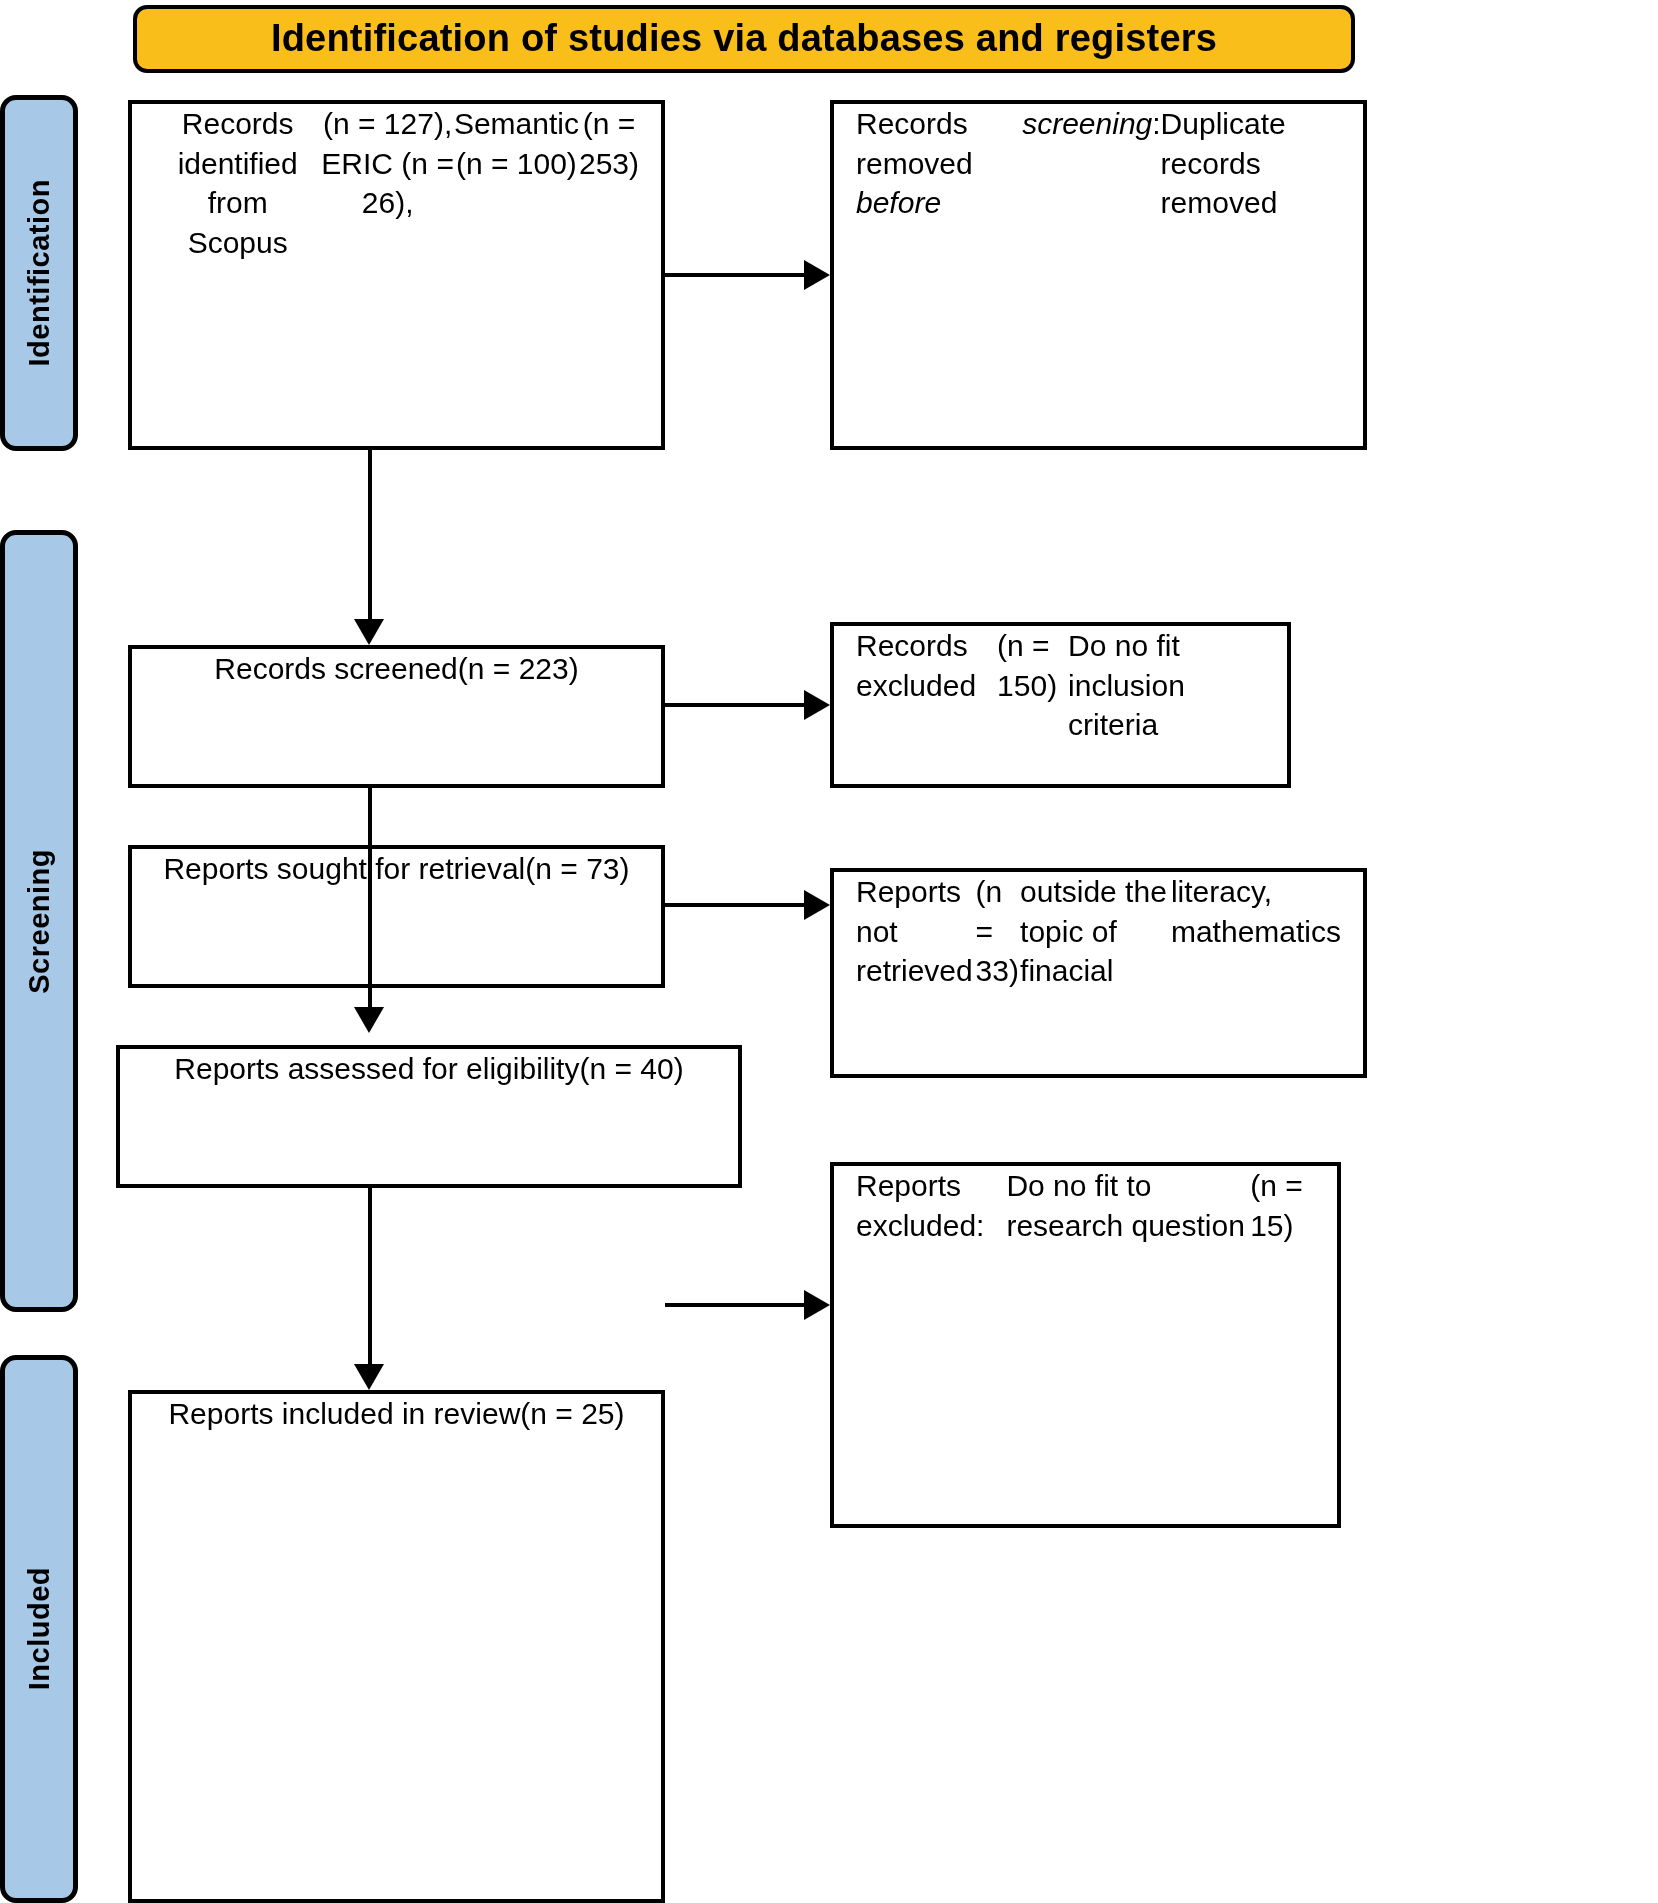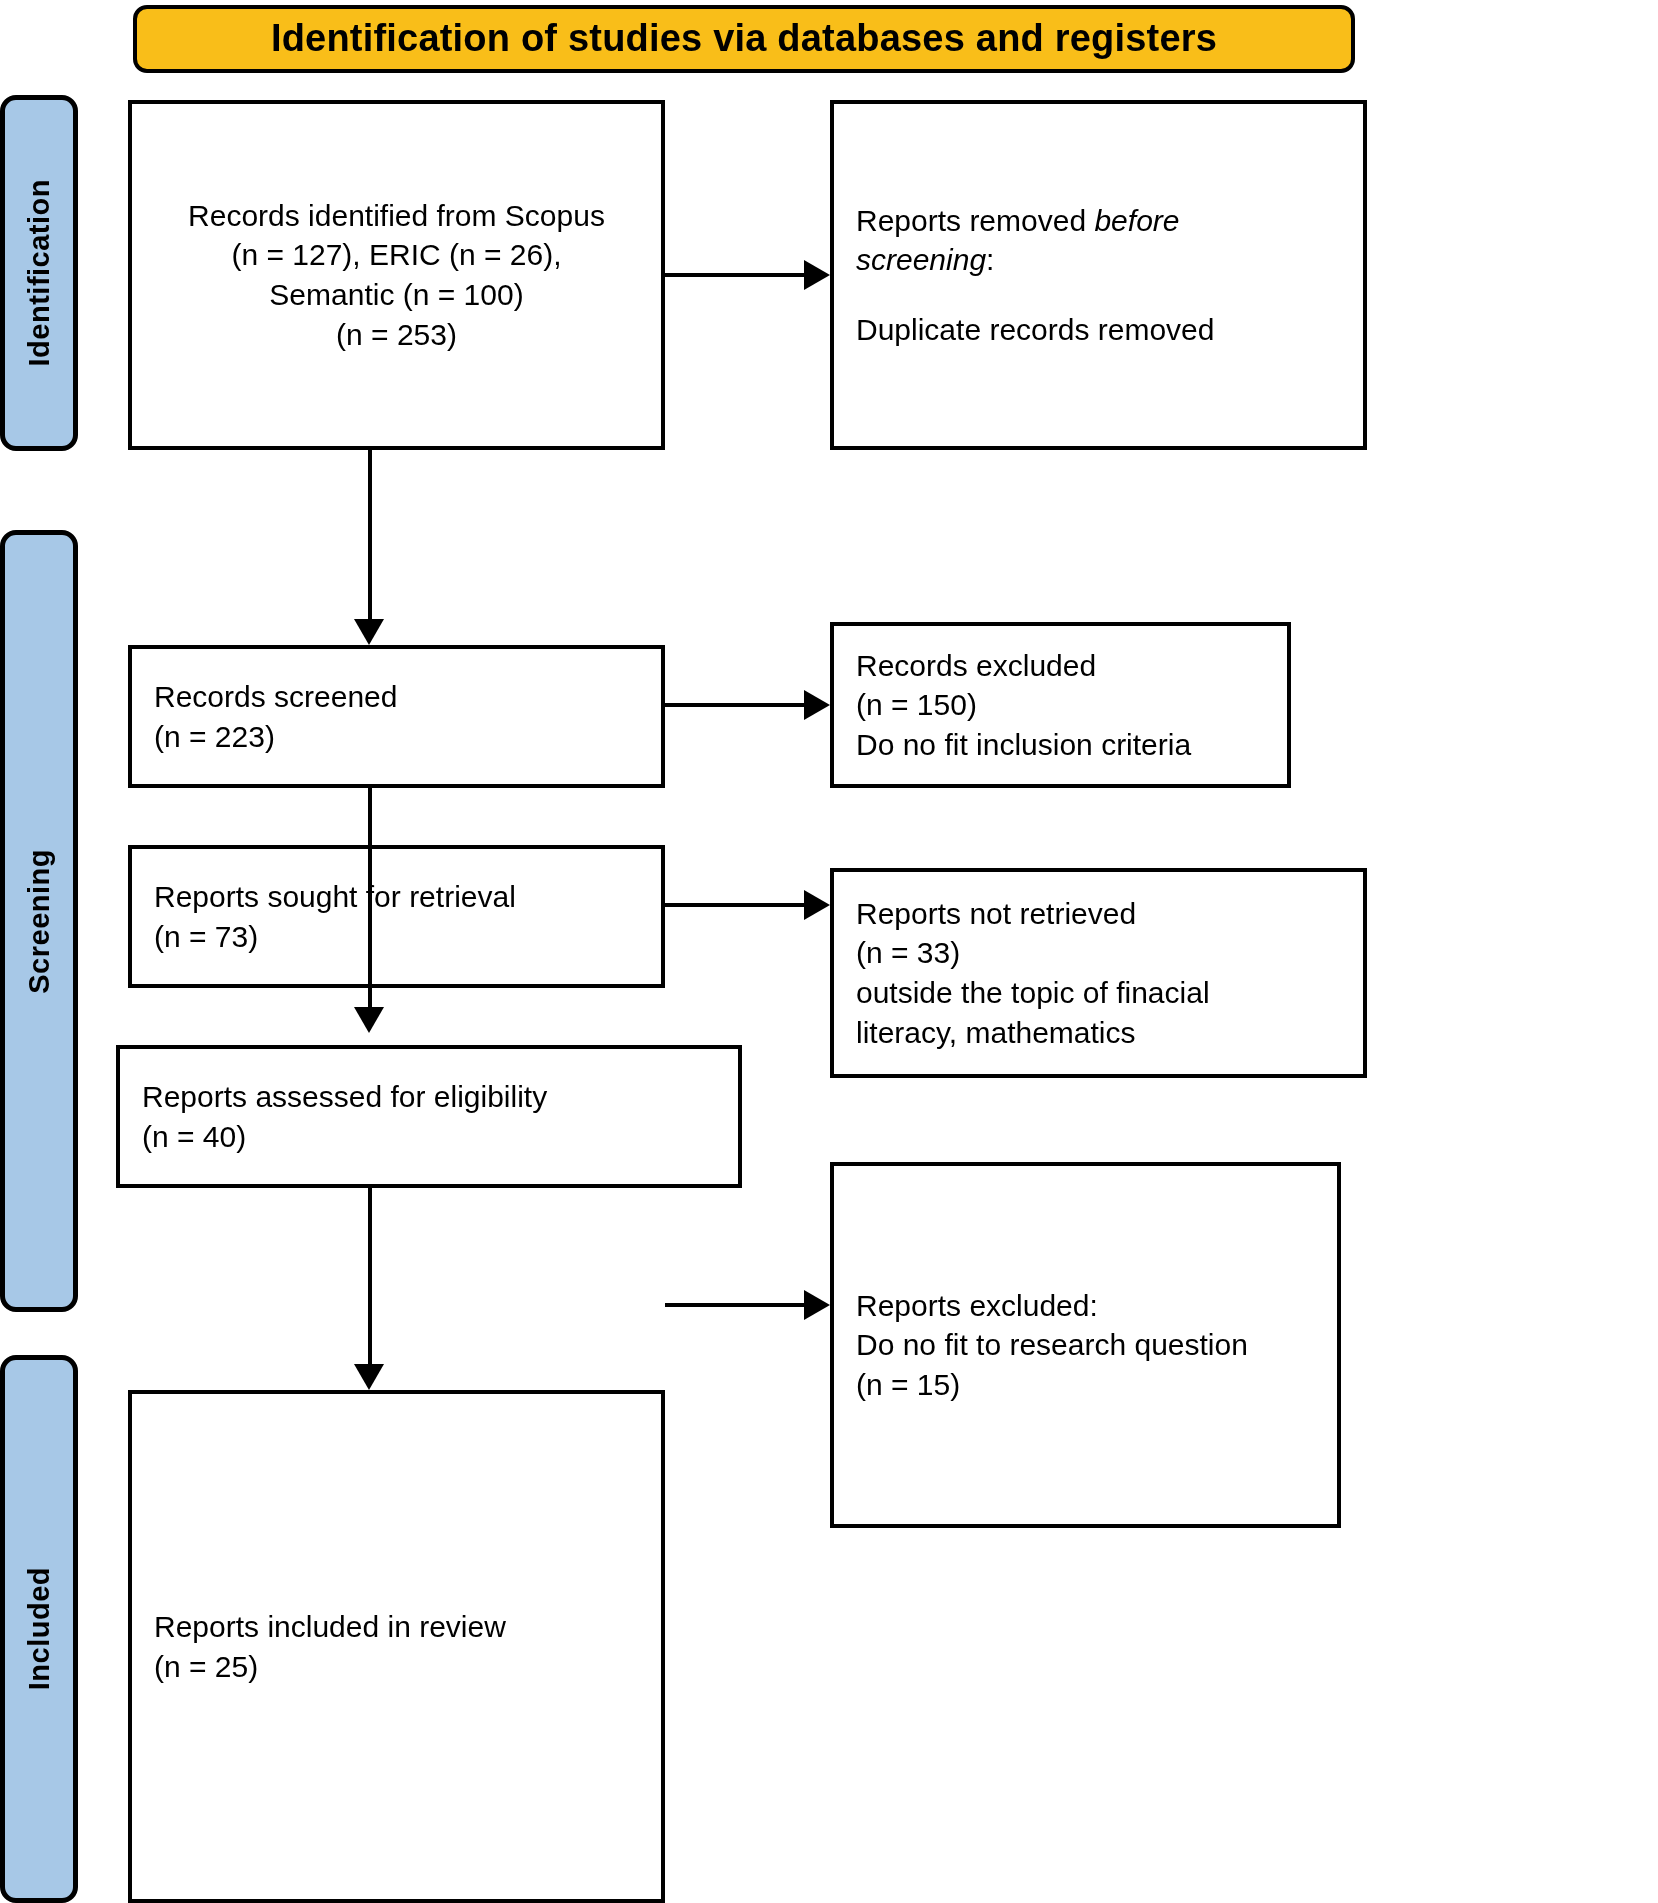--- a/index.html
+++ b/index.html
@@ -33,21 +33,21 @@
     white-space:nowrap;
   }
   #stage-identification{top:95px;height:356px;}
   #stage-screening{top:530px;height:782px;}
   #stage-included{top:1355px;height:548px;}
 
   
   .box{
     position:absolute;background:#ffffff;border:4px solid #000;
     box-sizing:border-box;padding:0 22px;
-    display:flex;flex-direction:column;justify-content:center;
+    display:flex;flex-direction:row;justify-content:center;
   }
   .box p{margin:0;font-size:30px;line-height:1.32;color:#000;}
   .box.center p{text-align:center;}
   .box.left p{text-align:left;}
   .box .spacer{height:30px;}
   em{font-style:italic;}
 
   
   #box-identified   {left:128px;top:100px;width:537px;height:350px;}
   #box-screened     {left:128px;top:645px;width:537px;height:143px;}
@@ -134,21 +134,21 @@
     <p>Reports assessed for eligibility</p>
     <p>(n = 40)</p>
   </div>
 
   <div class="box left" id="box-included">
     <p>Reports included in review</p>
     <p>(n = 25)</p>
   </div>
 
   <div class="box left" id="box-removed">
-    <p><span>Reports removed </span><em>before</em></p>
+    <p><span>Records removed </span><em>before</em></p>
     <p><em>screening</em><span>:</span></p>
     <div class="spacer"></div>
     <p>Duplicate records removed</p>
   </div>
 
   <div class="box left" id="box-excluded-rec">
     <p>Records excluded</p>
     <p>(n = 150)</p>
     <p>Do no fit inclusion criteria</p>
   </div>

